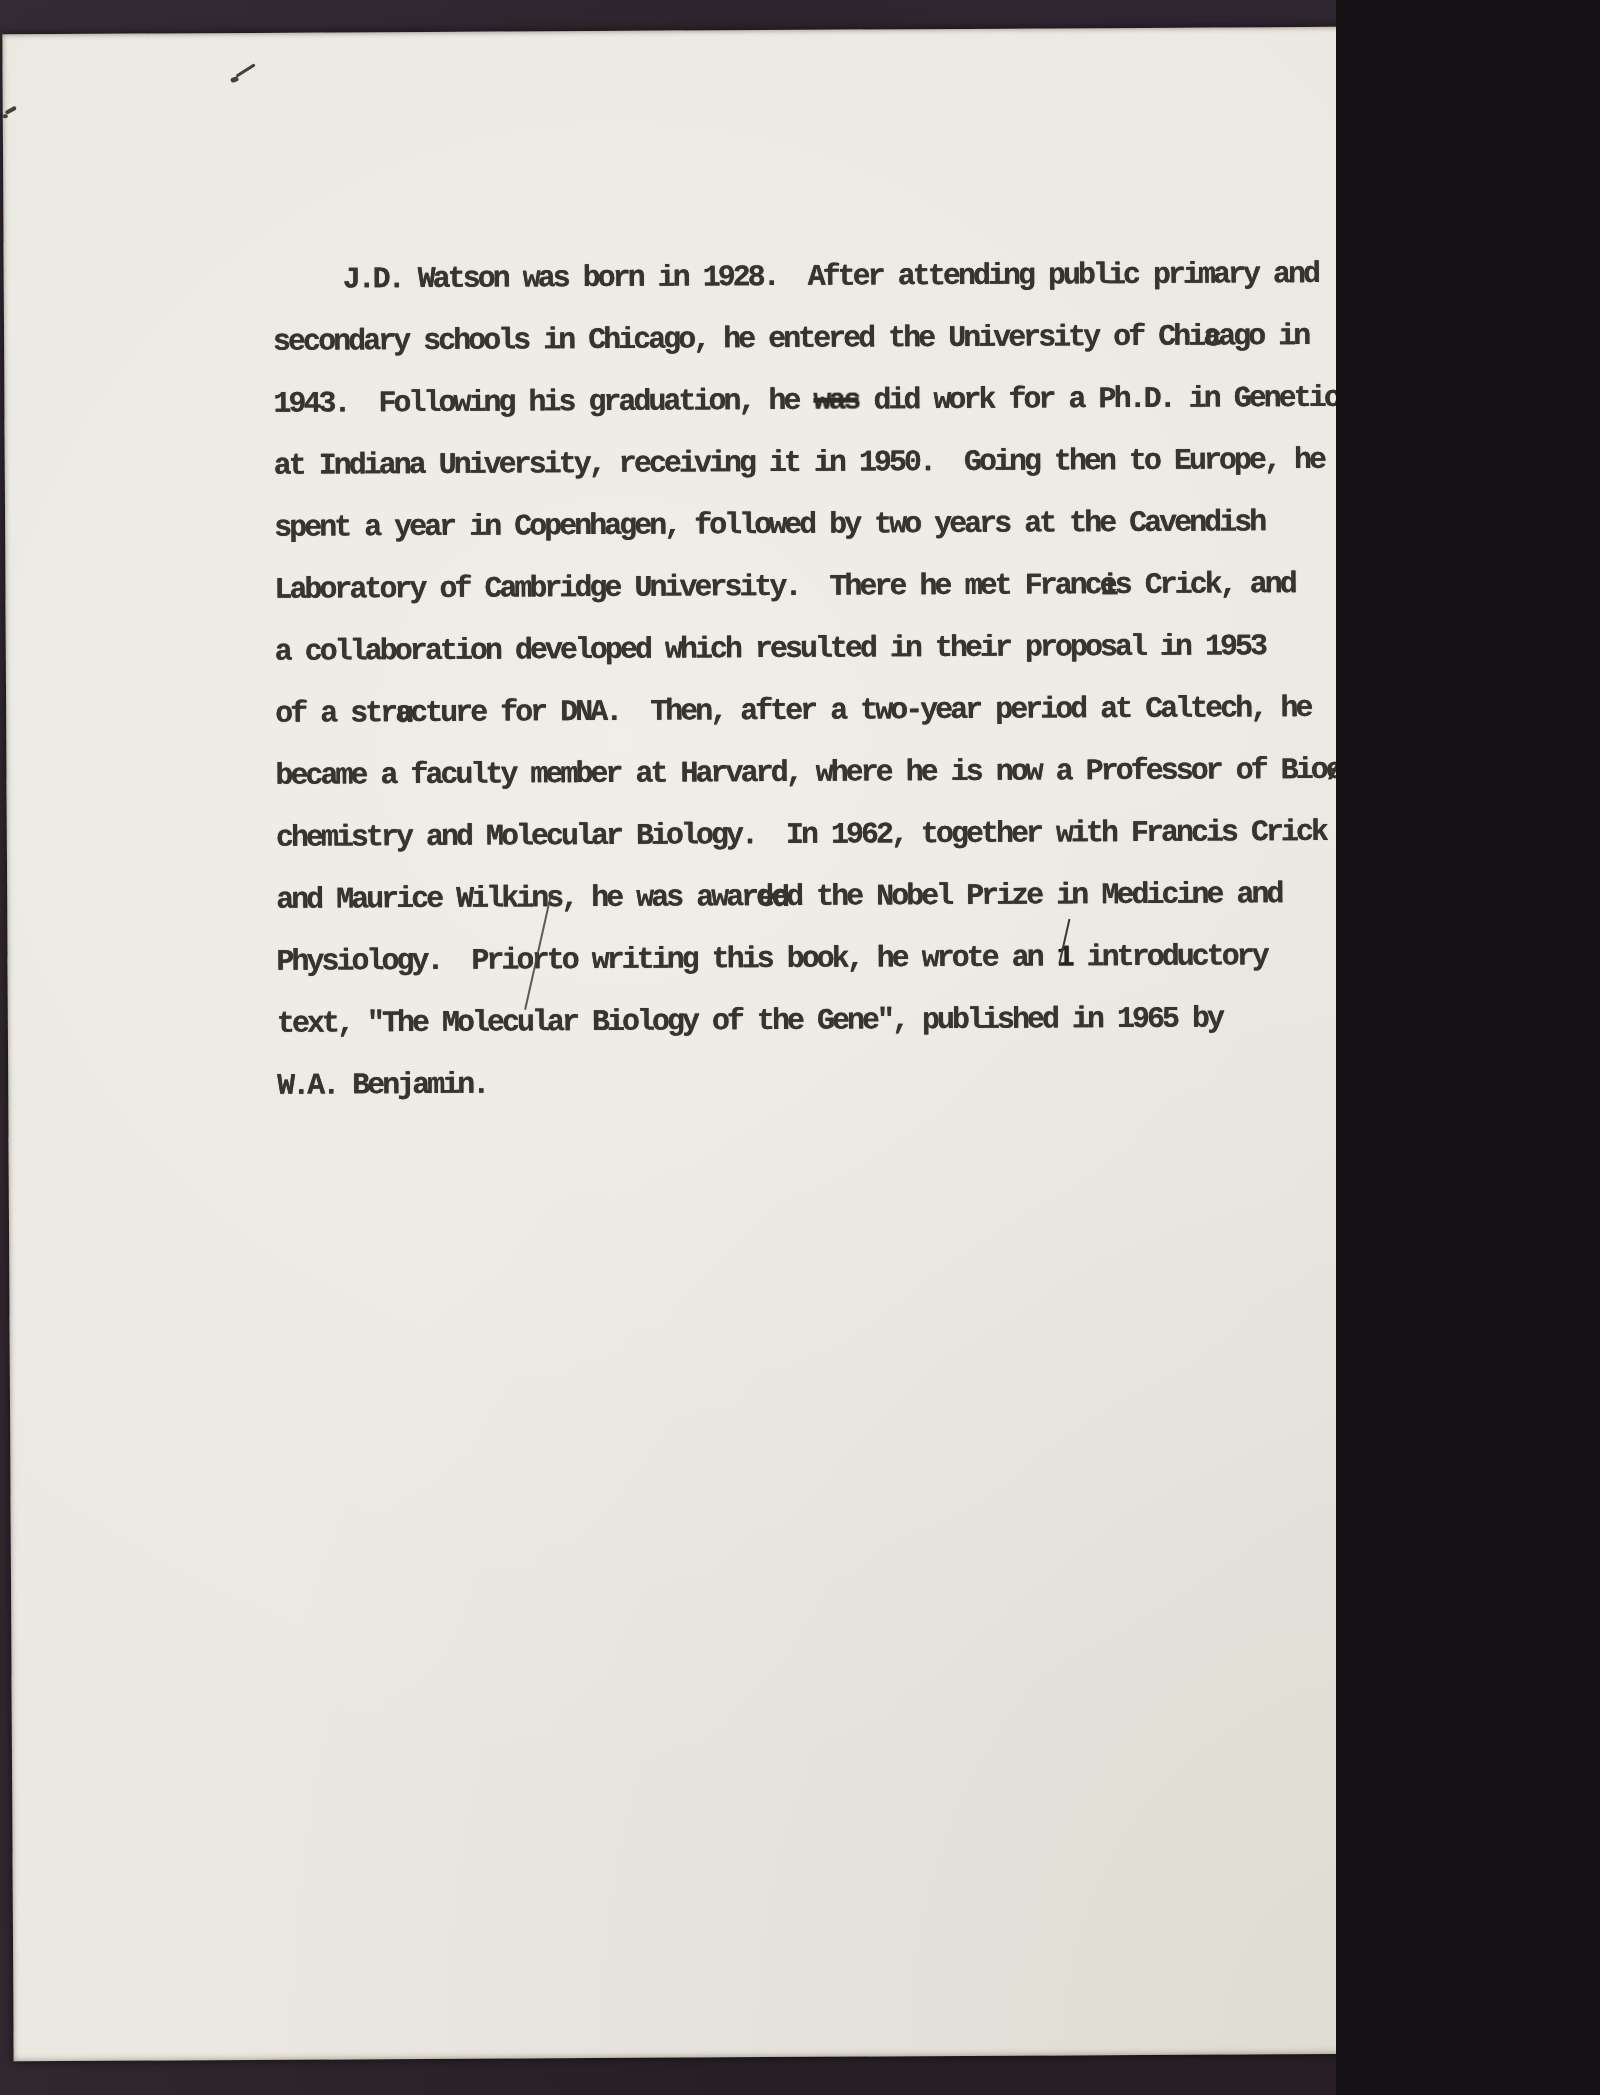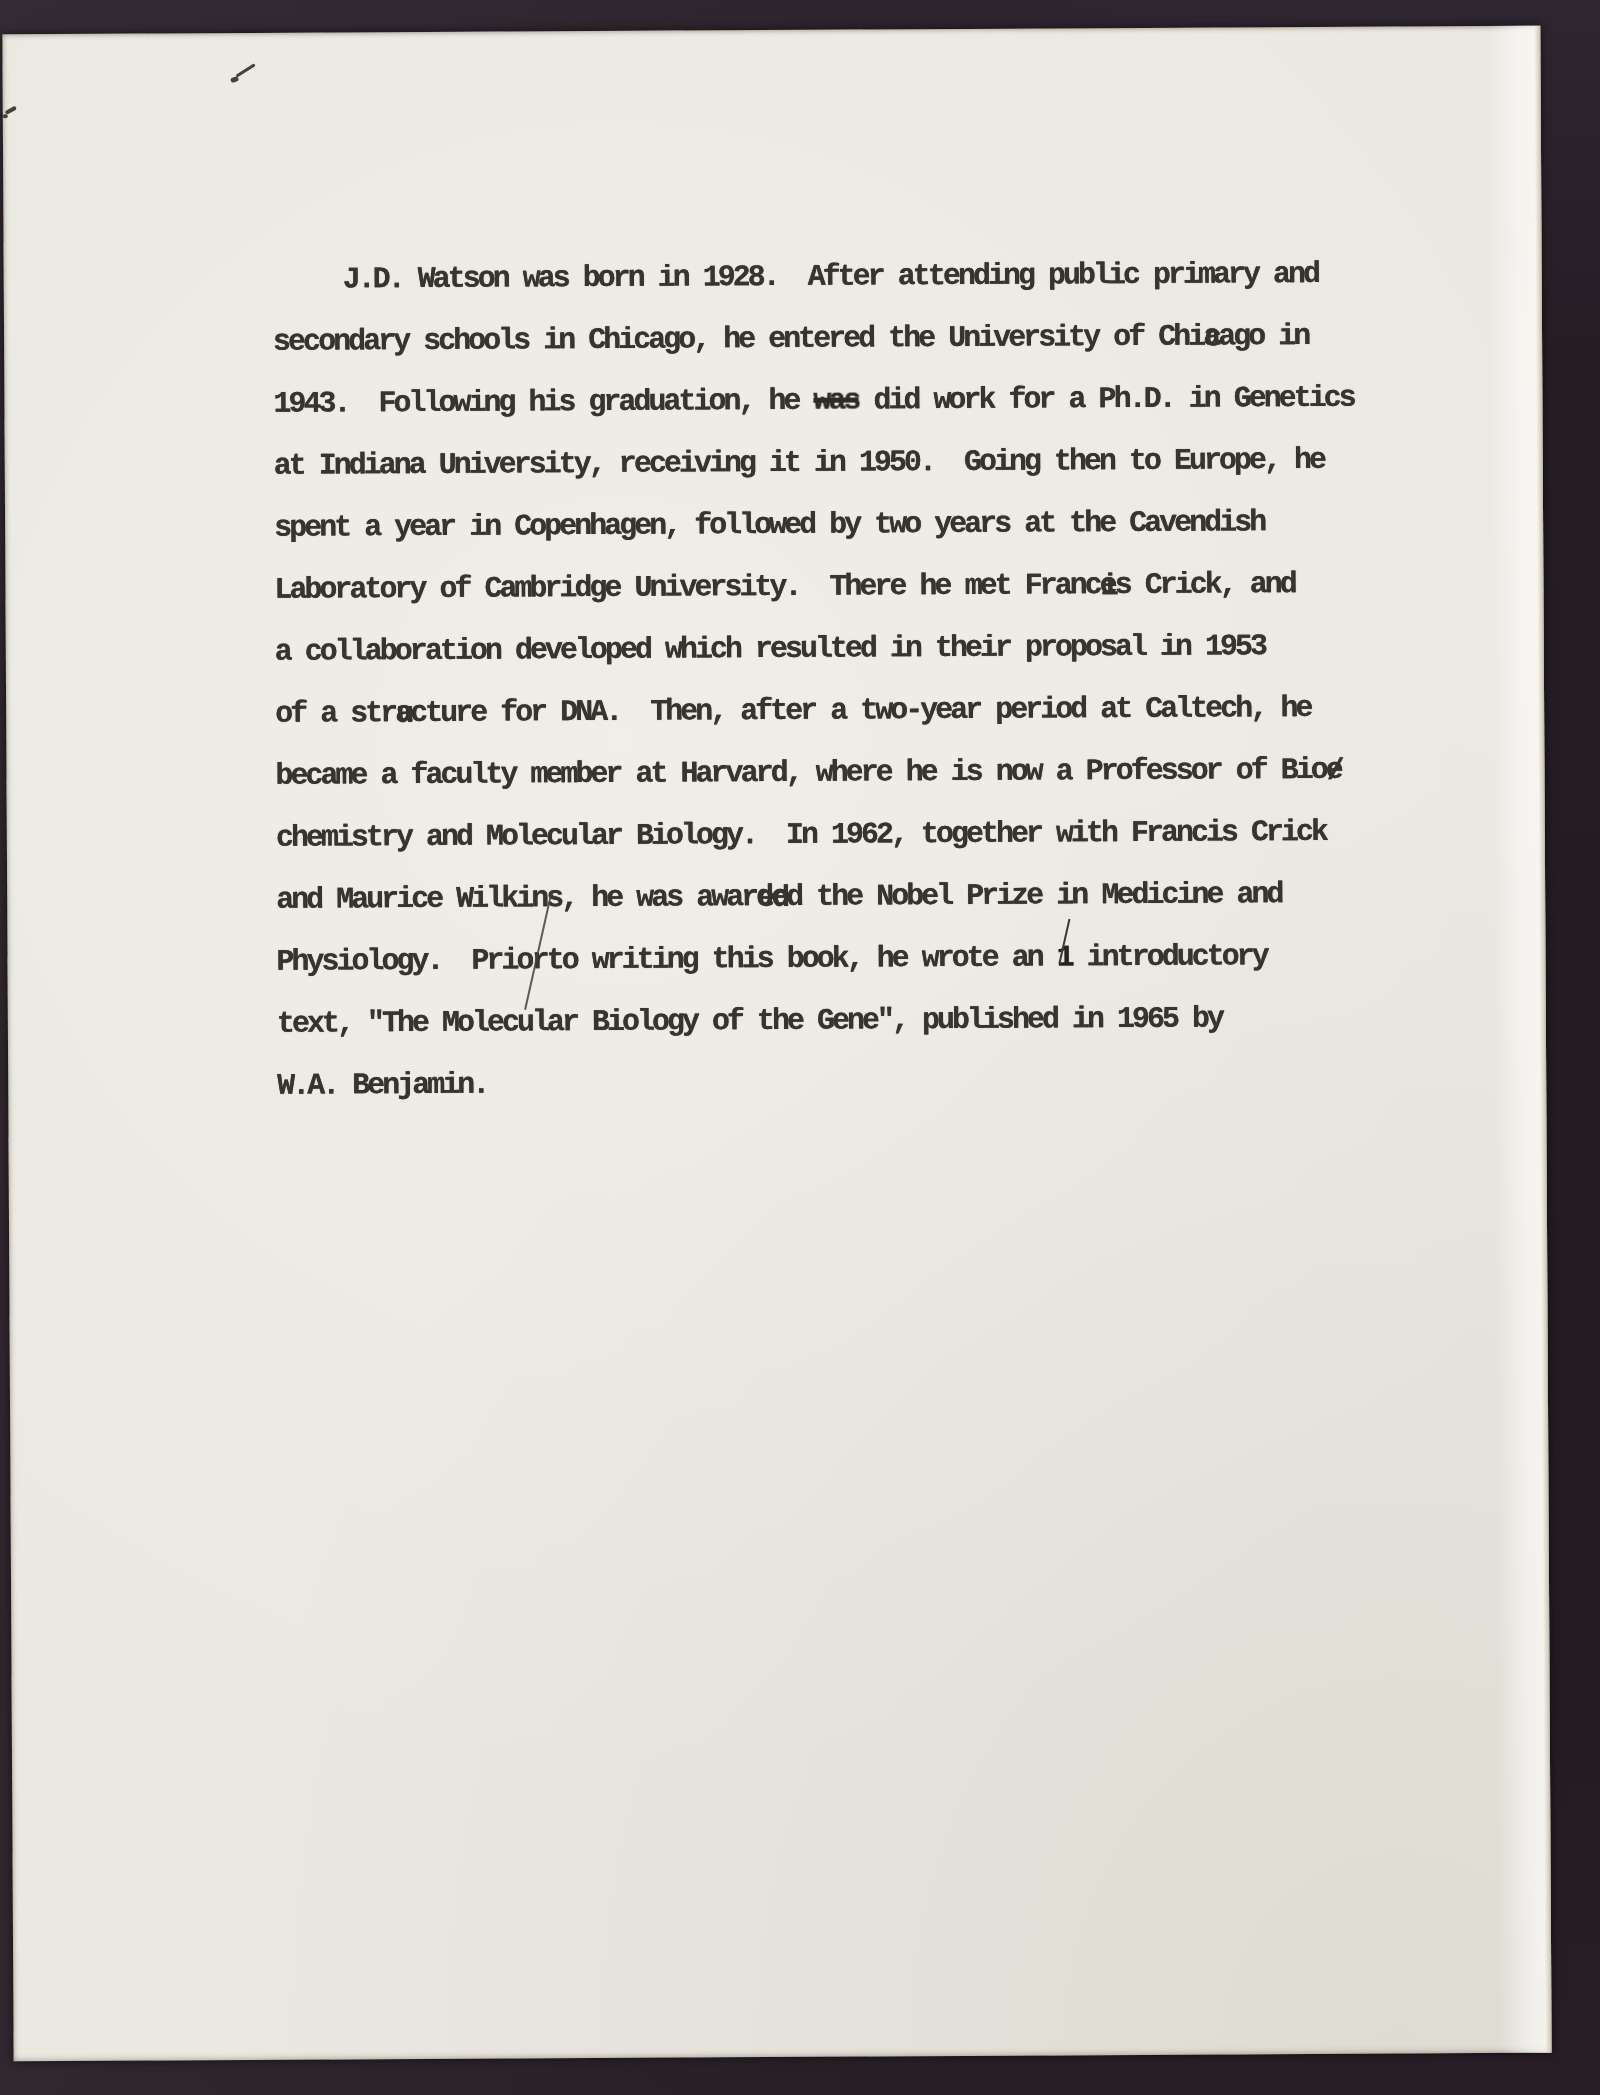--- a/index.html
+++ b/index.html
@@ -1,18 +1,18 @@
 <!DOCTYPE html>
 <html style="--paper: #eae8e1; --ink: #37332e; --pen: #45413a;"><head>
 <meta charset="utf-8">
 <style>
   html,body { margin:0; padding:0; background:#151115; }
   #stage {
     position:relative;
-    width:1600px; height:2095px;
+    width:1336px; height:2095px;
     overflow:hidden;
     background:
       linear-gradient(90deg, rgba(58,46,56,.55) 0%, rgba(40,32,40,.25) 55%, rgba(0,0,0,0) 75%),
       linear-gradient(180deg, #2e2630 0%, #241d24 18%, #221c21 80%, #271f25 100%);
     font-family:"Liberation Mono","DejaVu Sans Mono",monospace;
   }
   
   #paper {
     position:absolute;
     left:8px; top:30px;

